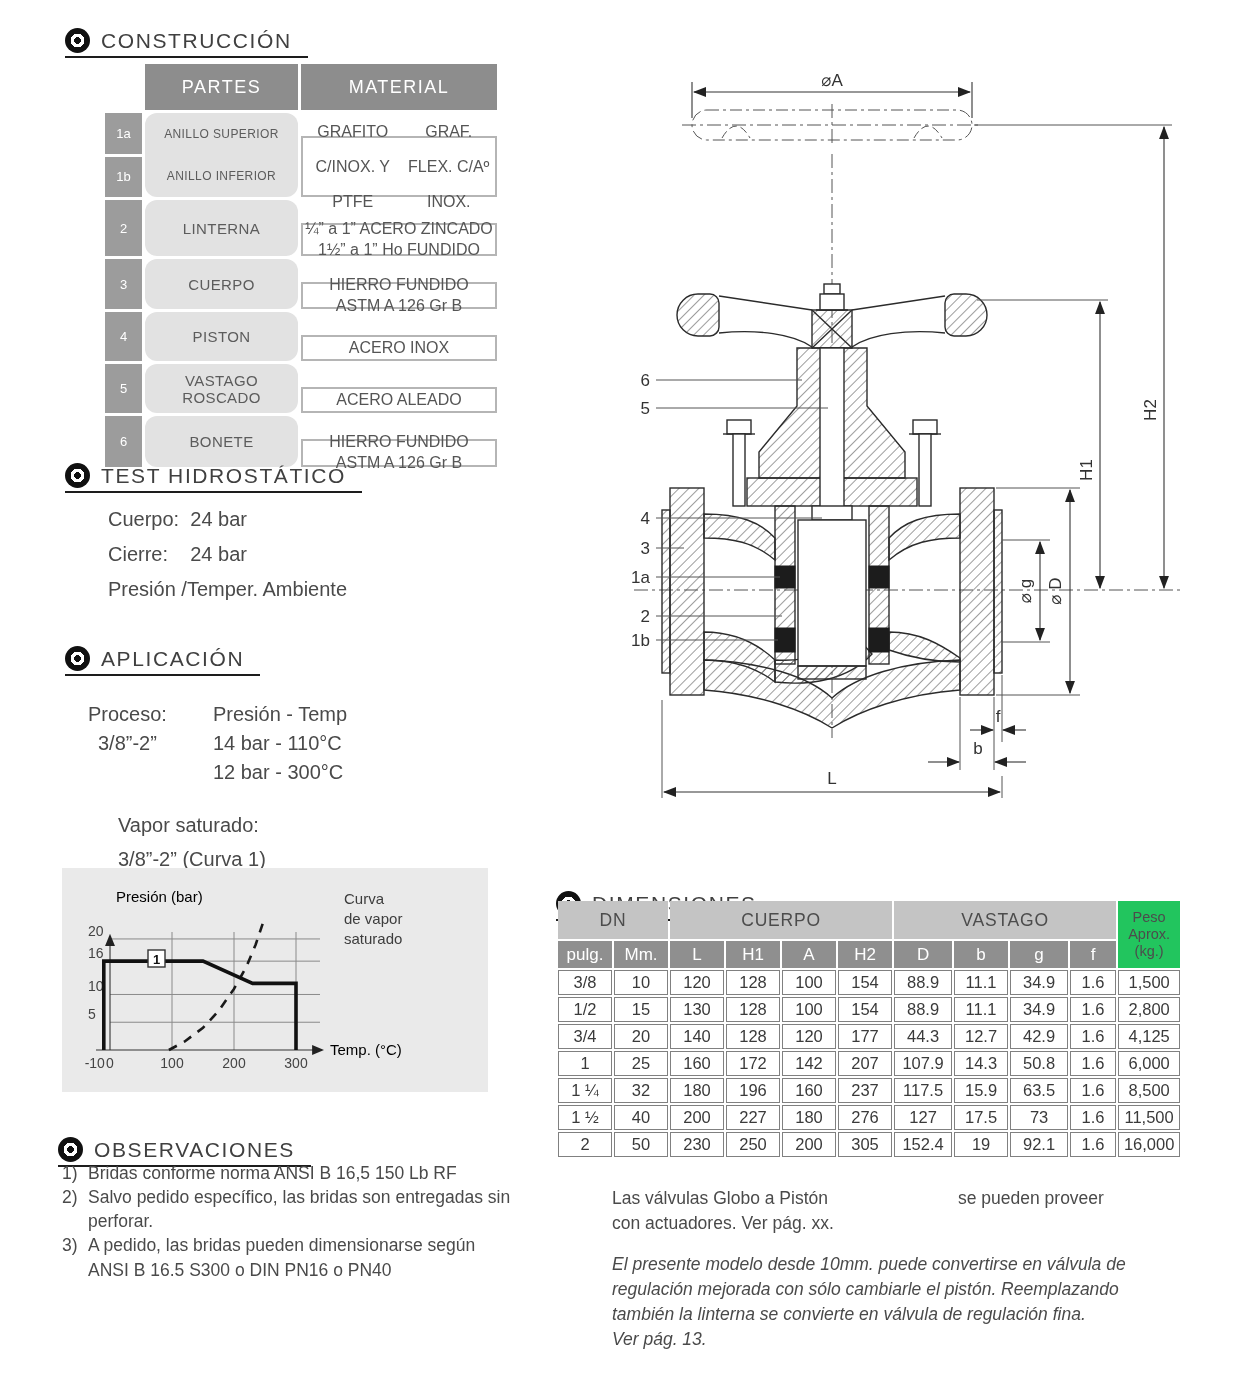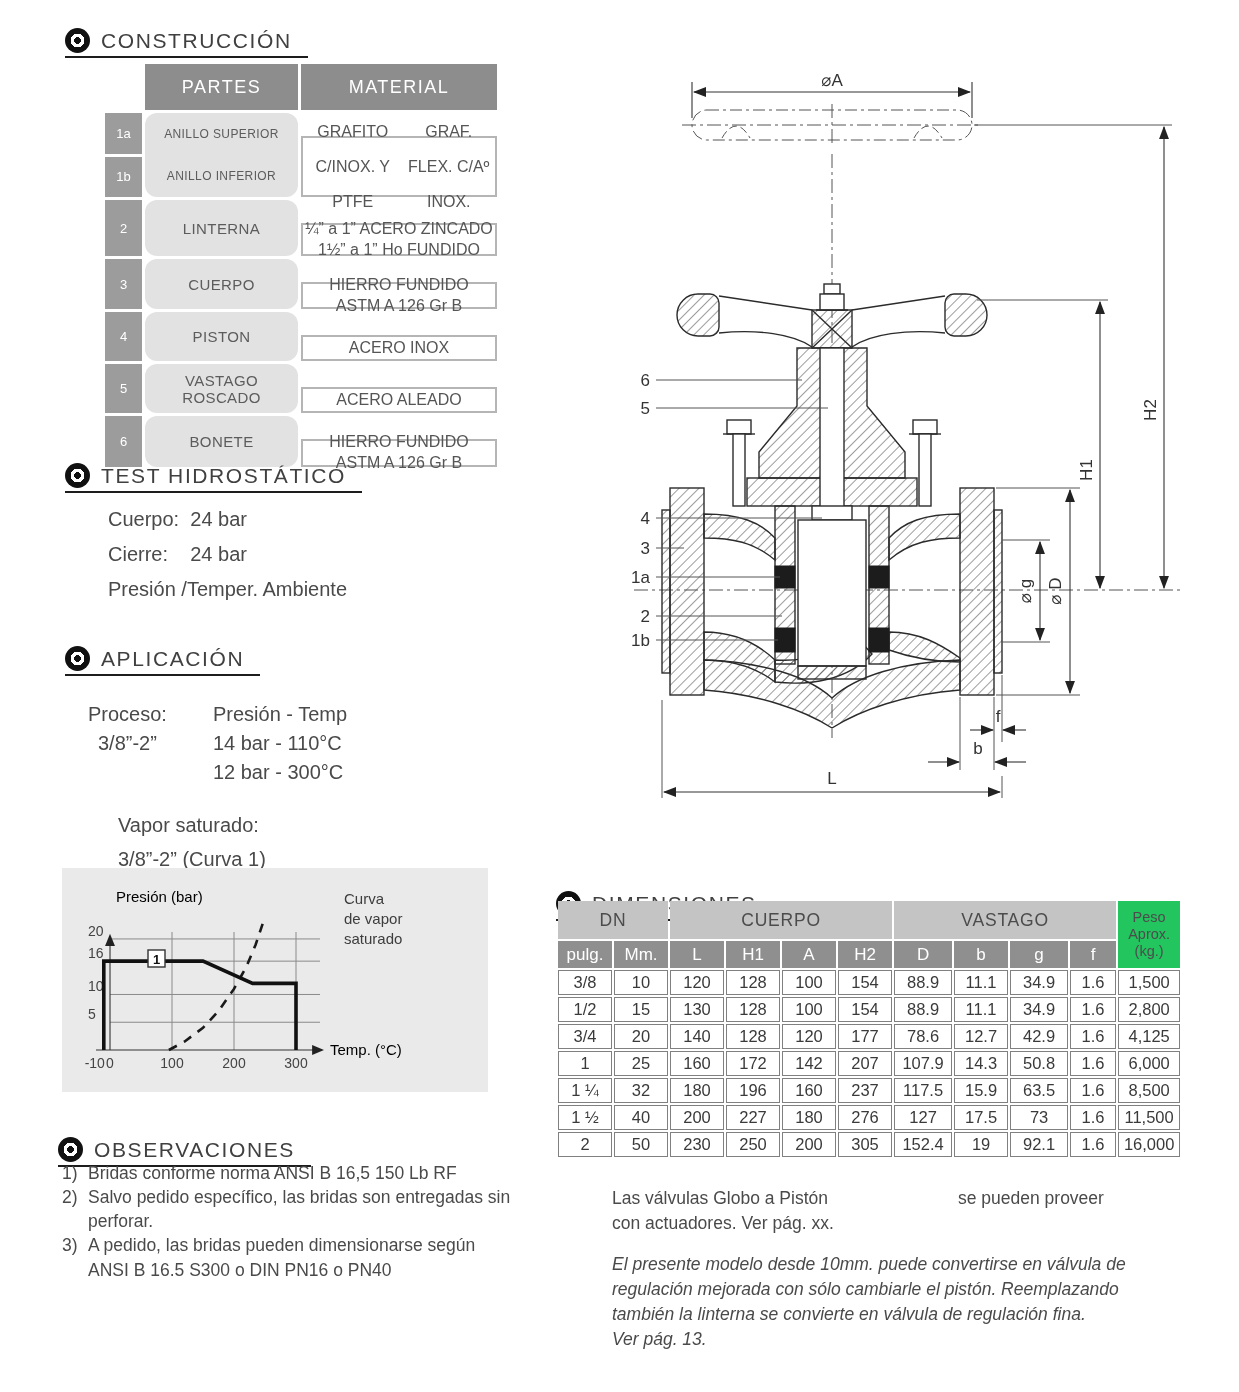--- a/index.html
+++ b/index.html
@@ -283,21 +283,21 @@
         <td>1.6</td>
         <td>2,800</td>
       </tr>
       <tr>
         <td>3/4</td>
         <td>20</td>
         <td>140</td>
         <td>128</td>
         <td>120</td>
         <td>177</td>
-        <td>78.6</td>
+        <td>44.3</td>
         <td>12.7</td>
         <td>42.9</td>
         <td>1.6</td>
         <td>4,125</td>
       </tr>
       <tr>
         <td>1</td>
         <td>25</td>
         <td>160</td>
         <td>172</td>

